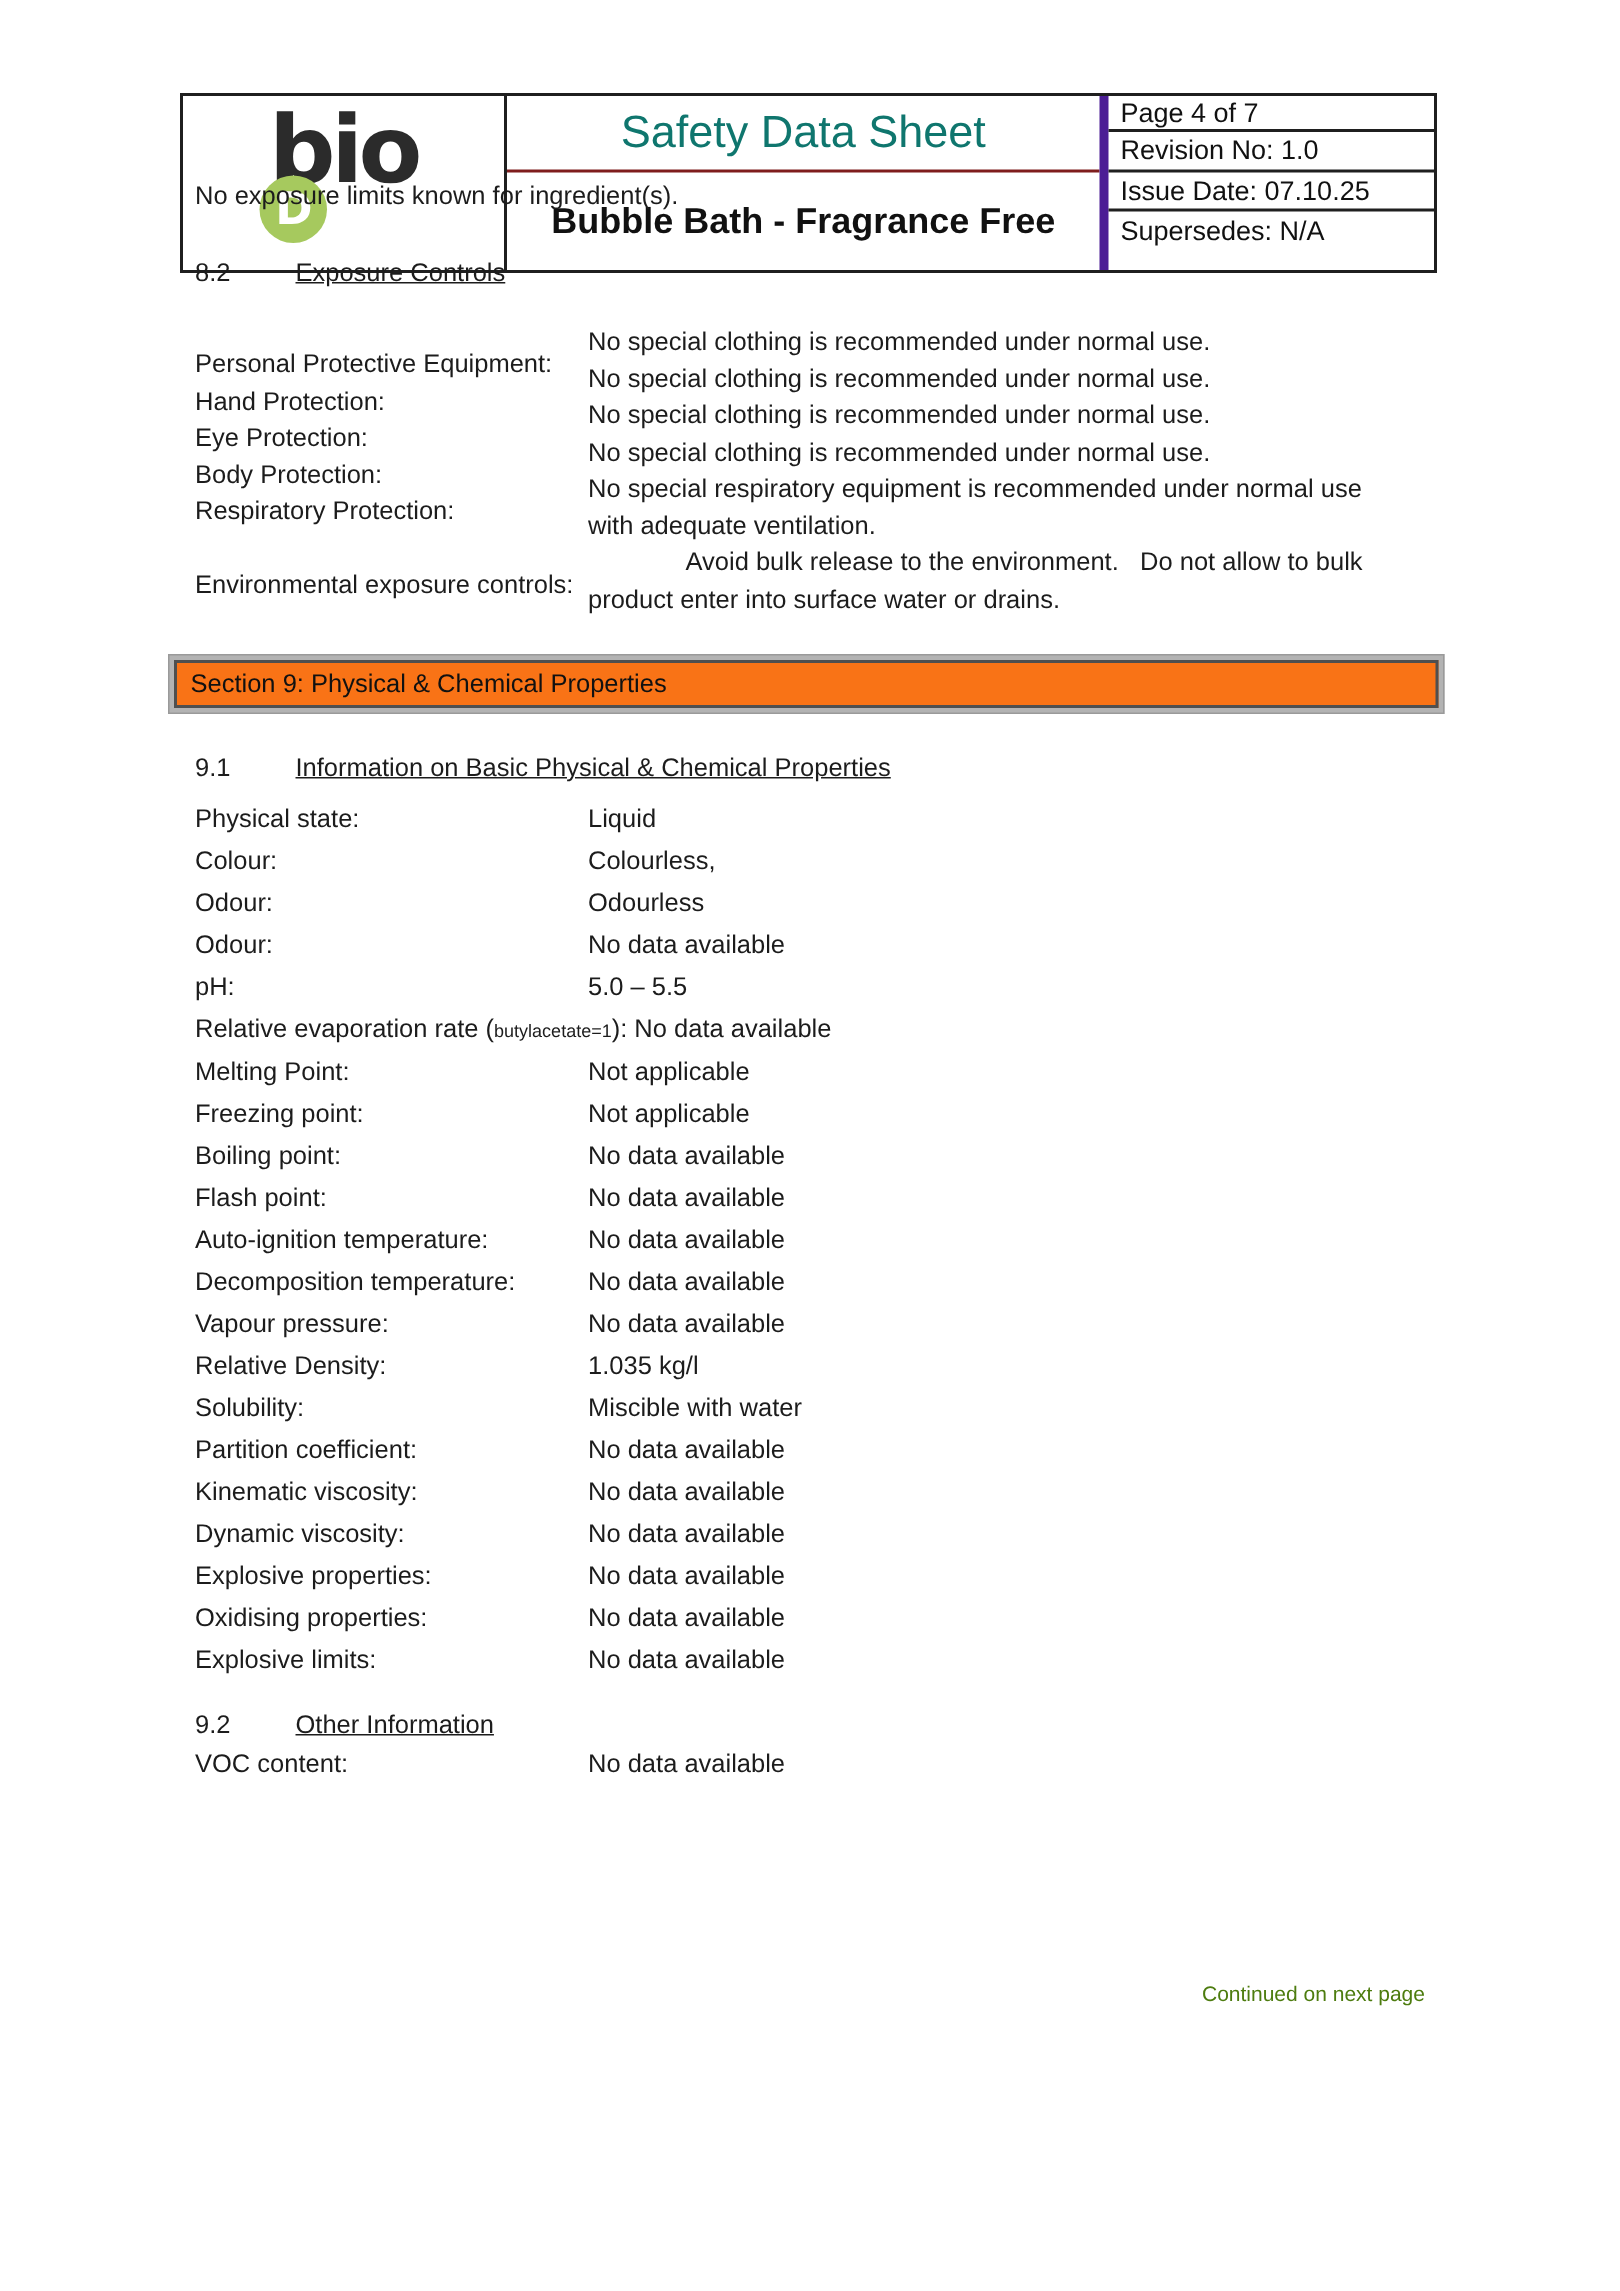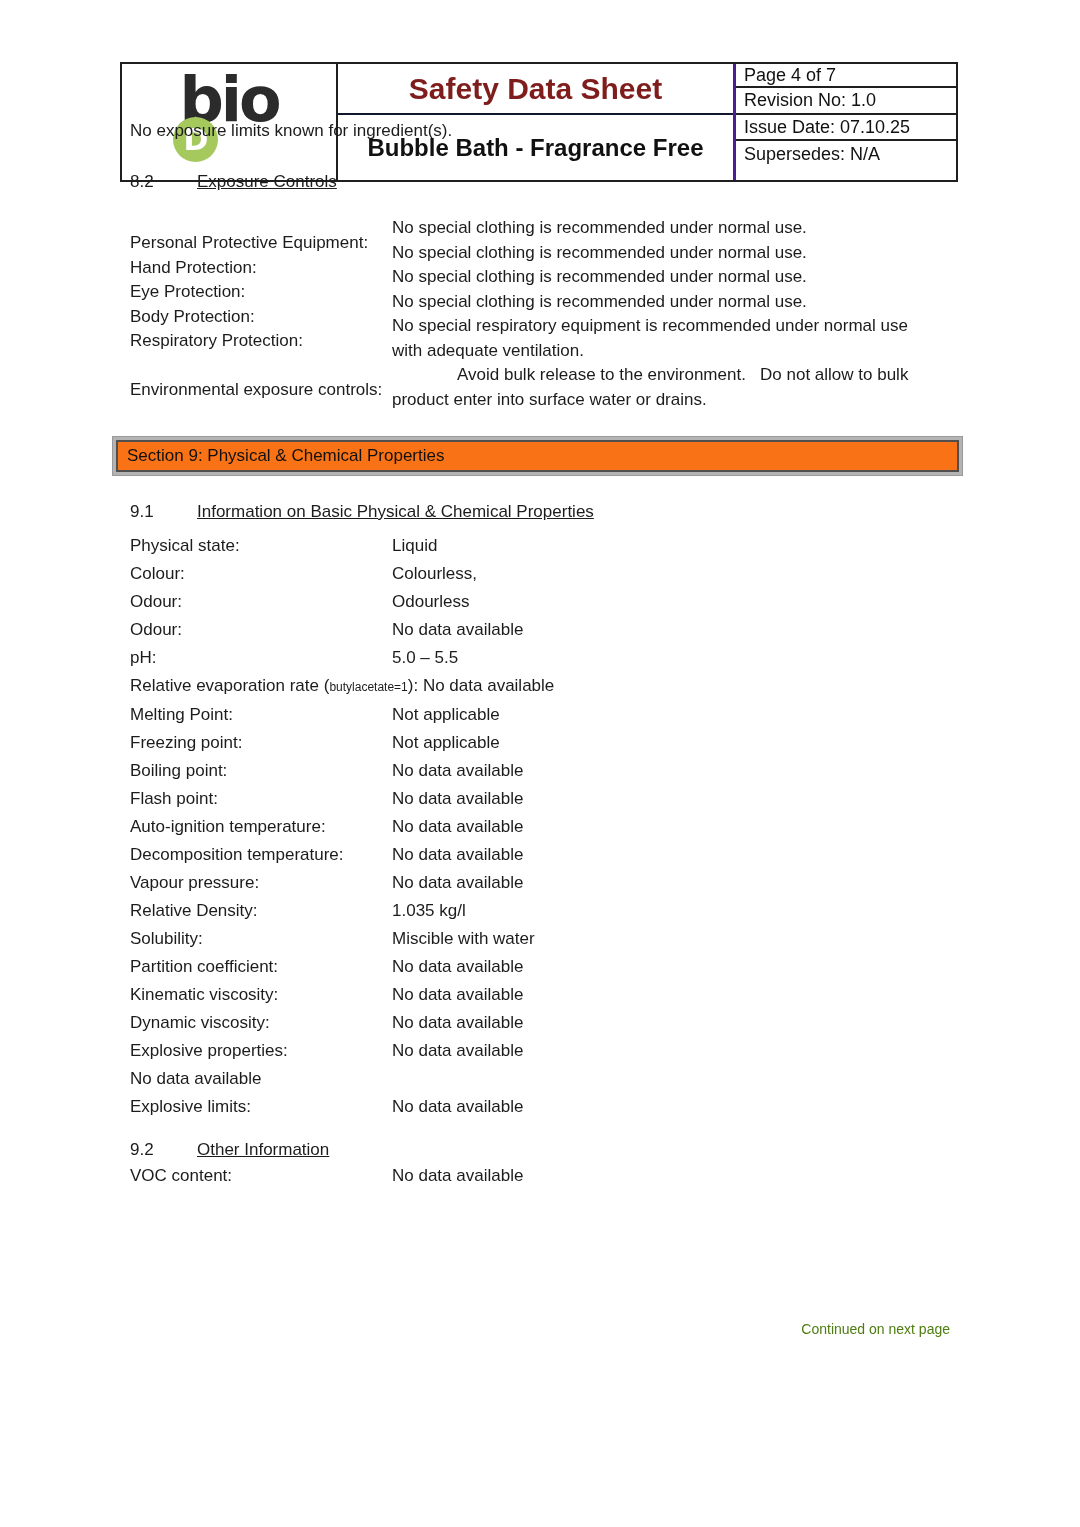--- a/index.html
+++ b/index.html
@@ -36,30 +36,30 @@
   .logo-badge {
     width: 45px; height: 45px; border-radius: 50%;
     background: #a6c95e;
     color: #ffffff; font-size: 30px; font-weight: 700;
     display: flex; align-items: center; justify-content: center;
     transform: translate(-6px, -14px);
     font-family: "DejaVu Sans", sans-serif;
   }
   .hdr-mid-cell { display: grid; grid-template-rows: 51px 1fr; }
   .hdr-title-cell {
-    border-bottom: 2px solid #0f172a;
-    display: flex; align-items: center; justify-content: center;
-    font-size: 30px; font-weight: 700; color: #7f1d1d;
+    border-bottom: 2px solid #7f1d1d;
+    display: flex; align-items: center; justify-content: center;
+    font-size: 30px; font-weight: 400; color: #0f766e;
   }
   .hdr-product-cell {
     display: flex; align-items: center; justify-content: center;
     font-size: 24px; font-weight: 700; color: #111;
   }
   .hdr-meta-cell {
-    border-left: 3px solid #4c1d95;
+    border-left: 6px solid #4c1d95;
     display: grid; grid-template-rows: 24px 27px 26px 1fr;
   }
   .hdr-meta-row {
     display: flex; align-items: center;
     padding-left: 8px; font-size: 18px; color: #111;
   }
   .hdr-meta-row.bb { border-bottom: 2px solid #1f1f1f; }
   .hdr-meta-row.last { align-items: flex-start; padding-top: 3px; }
 
   
@@ -243,20 +243,21 @@
       </div>
       <div class="prow">
         <span class="plabel">Dynamic viscosity:</span>
         <span class="pvalue">No data available</span>
       </div>
       <div class="prow">
         <span class="plabel">Explosive properties:</span>
         <span class="pvalue">No data available</span>
       </div>
       <div class="prow">
+        <span class="plabel">Oxidising properties:</span>
         <span class="pvalue">No data available</span>
       </div>
       <div class="prow">
         <span class="plabel">Explosive limits:</span>
         <span class="pvalue">No data available</span>
       </div>
     </div>
 
     <div class="sec-heading h92">
       <span class="num">9.2</span><span class="ttl">Other Information</span>

